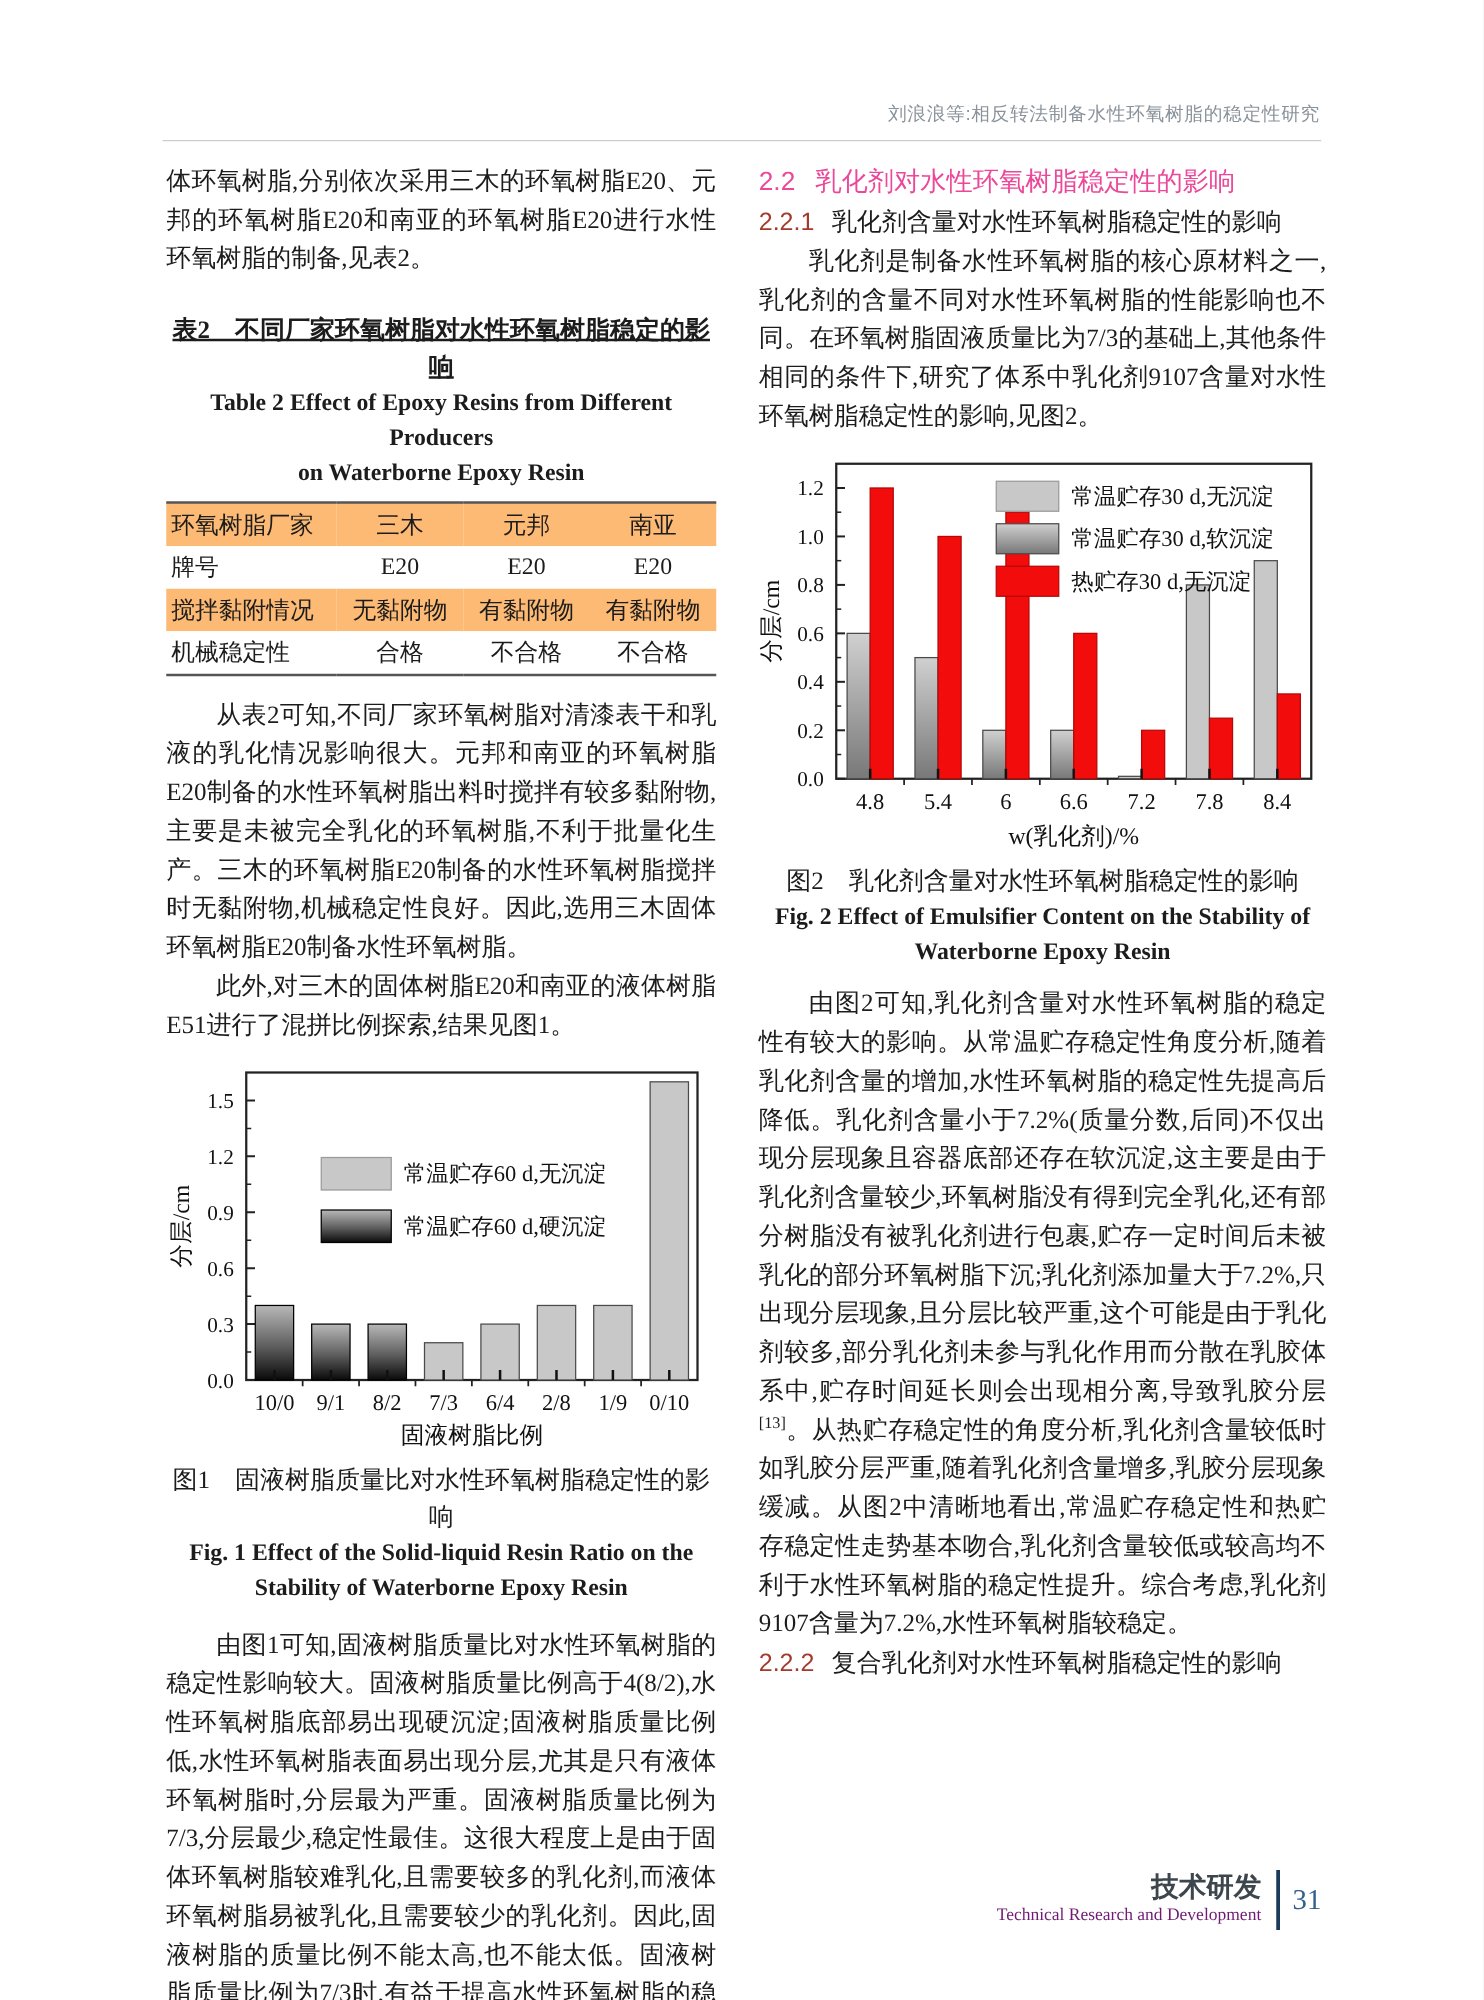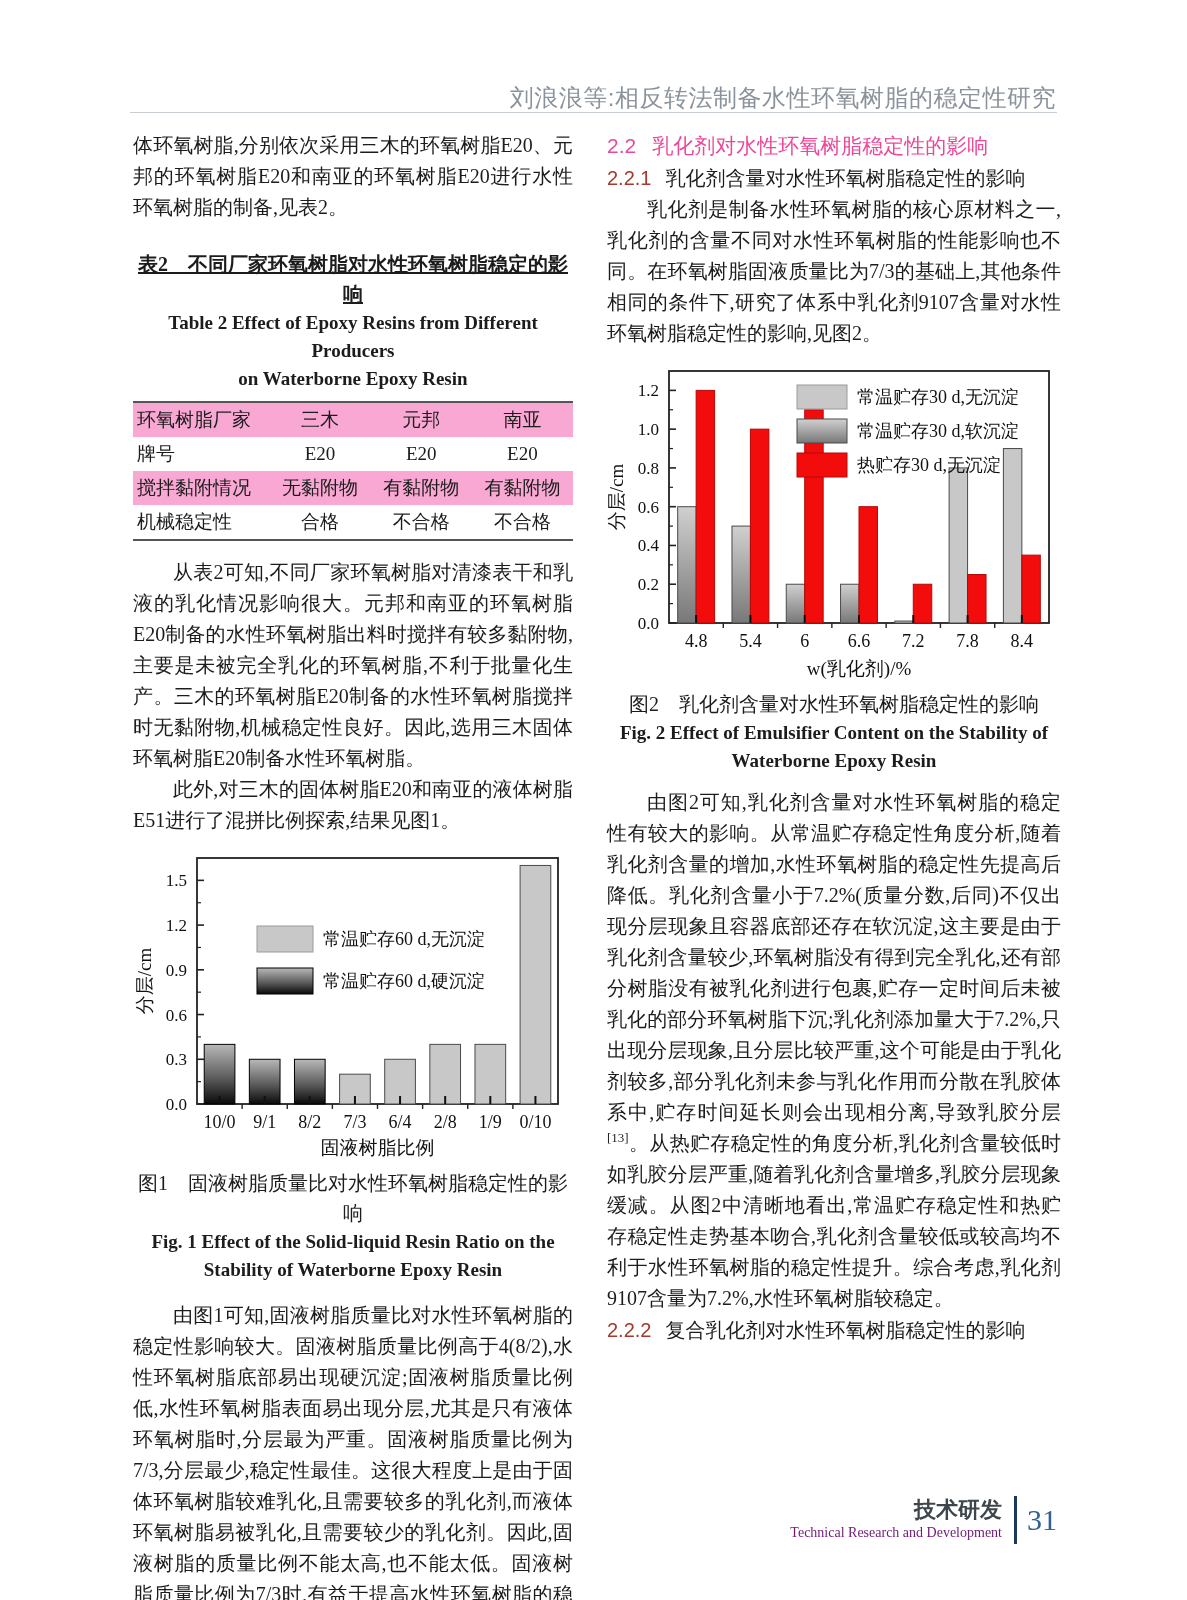--- a/index.html
+++ b/index.html
@@ -3,21 +3,21 @@
 <meta charset="utf-8">
 <style>
   html,body { margin:0; padding:0; background:#e8e8e8; }
   .page {
     position:relative; width:1187px; height:1600px; margin:0 auto;
     background:#ffffff; overflow:hidden;
     font-family:"Liberation Serif","DejaVu Serif",serif; color:#1c1c1c;
   }
   .running-head {
     position:absolute; top:82px; right:131px;
-    font-size:24px; color:#8a939b; letter-spacing:0.5px;
+    font-size:15px; color:#8a939b; letter-spacing:0.5px;
     font-family:"Liberation Sans","DejaVu Sans",sans-serif;
   }
   .head-rule {
     position:absolute; top:112px; left:130px; width:927px; height:1px;
     background:#c9ced3;
   }
   .columns {
     position:absolute; top:130px; left:133px; width:928px;
     display:flex; gap:34px;
   }
@@ -35,21 +35,21 @@
   .tbl-title { margin-top:26px; text-align:center; }
   .tbl-title-cn { font-size:20px; font-weight:bold; line-height:30px;text-decoration:underline; }
   .tbl-title-en { font-size:19px; font-weight:bold; line-height:28px; }
   table.data-table {
     width:100%; margin-top:8px; border-collapse:collapse;
     border-top:2px solid #555; border-bottom:2px solid #555;
     font-size:19px;
   }
   table.data-table td { padding:4px 2px; height:26px; text-align:center; }
   table.data-table td:first-child { text-align:left; padding-left:4px; width:31%; }
-  tr.row-pink { background:#f9a8d4; }
+  tr.row-pink { background:#fdba74; }
   tr.row-white { background:#ffffff; }
 
   .spacer-12 { height:12px; } .spacer-16 { height:16px; }
 
   
   .figure { margin-top:10px; text-align:center; }
   .fig-cap-cn { font-size:20px; font-weight:normal; line-height:30px; margin-top:2px; }
   .fig-cap-en { font-size:19px; font-weight:bold; line-height:28px; }
 
   
@@ -71,21 +71,21 @@
     position:absolute; top:1496px; right:130px;
     display:flex; align-items:center;
   }
   .footer-text { text-align:right; }
   .footer-cn {
     font-family:"Liberation Sans","DejaVu Sans",sans-serif;
     font-size:22px; font-weight:bold; color:#3e464d; line-height:26px;
   }
   .footer-en { font-size:14px; color:#701a75; line-height:20px; }
   .footer-bar { width:3px; height:48px; background:#1b3a5c; margin:0 10px 0 12px; }
-  .footer-page { font-size:30px; color:#33608e; line-height:48px; }
+  .footer-page { font-size:23px; color:#33608e; line-height:48px; }
 
   svg text { font-family:"Liberation Serif","DejaVu Serif",serif; fill:#111; }
 </style>
 </head>
 <body>
 
 <div class="page">
 
   <div class="running-head">刘浪浪等:相反转法制备水性环氧树脂的稳定性研究</div>
   <div class="head-rule"></div>

